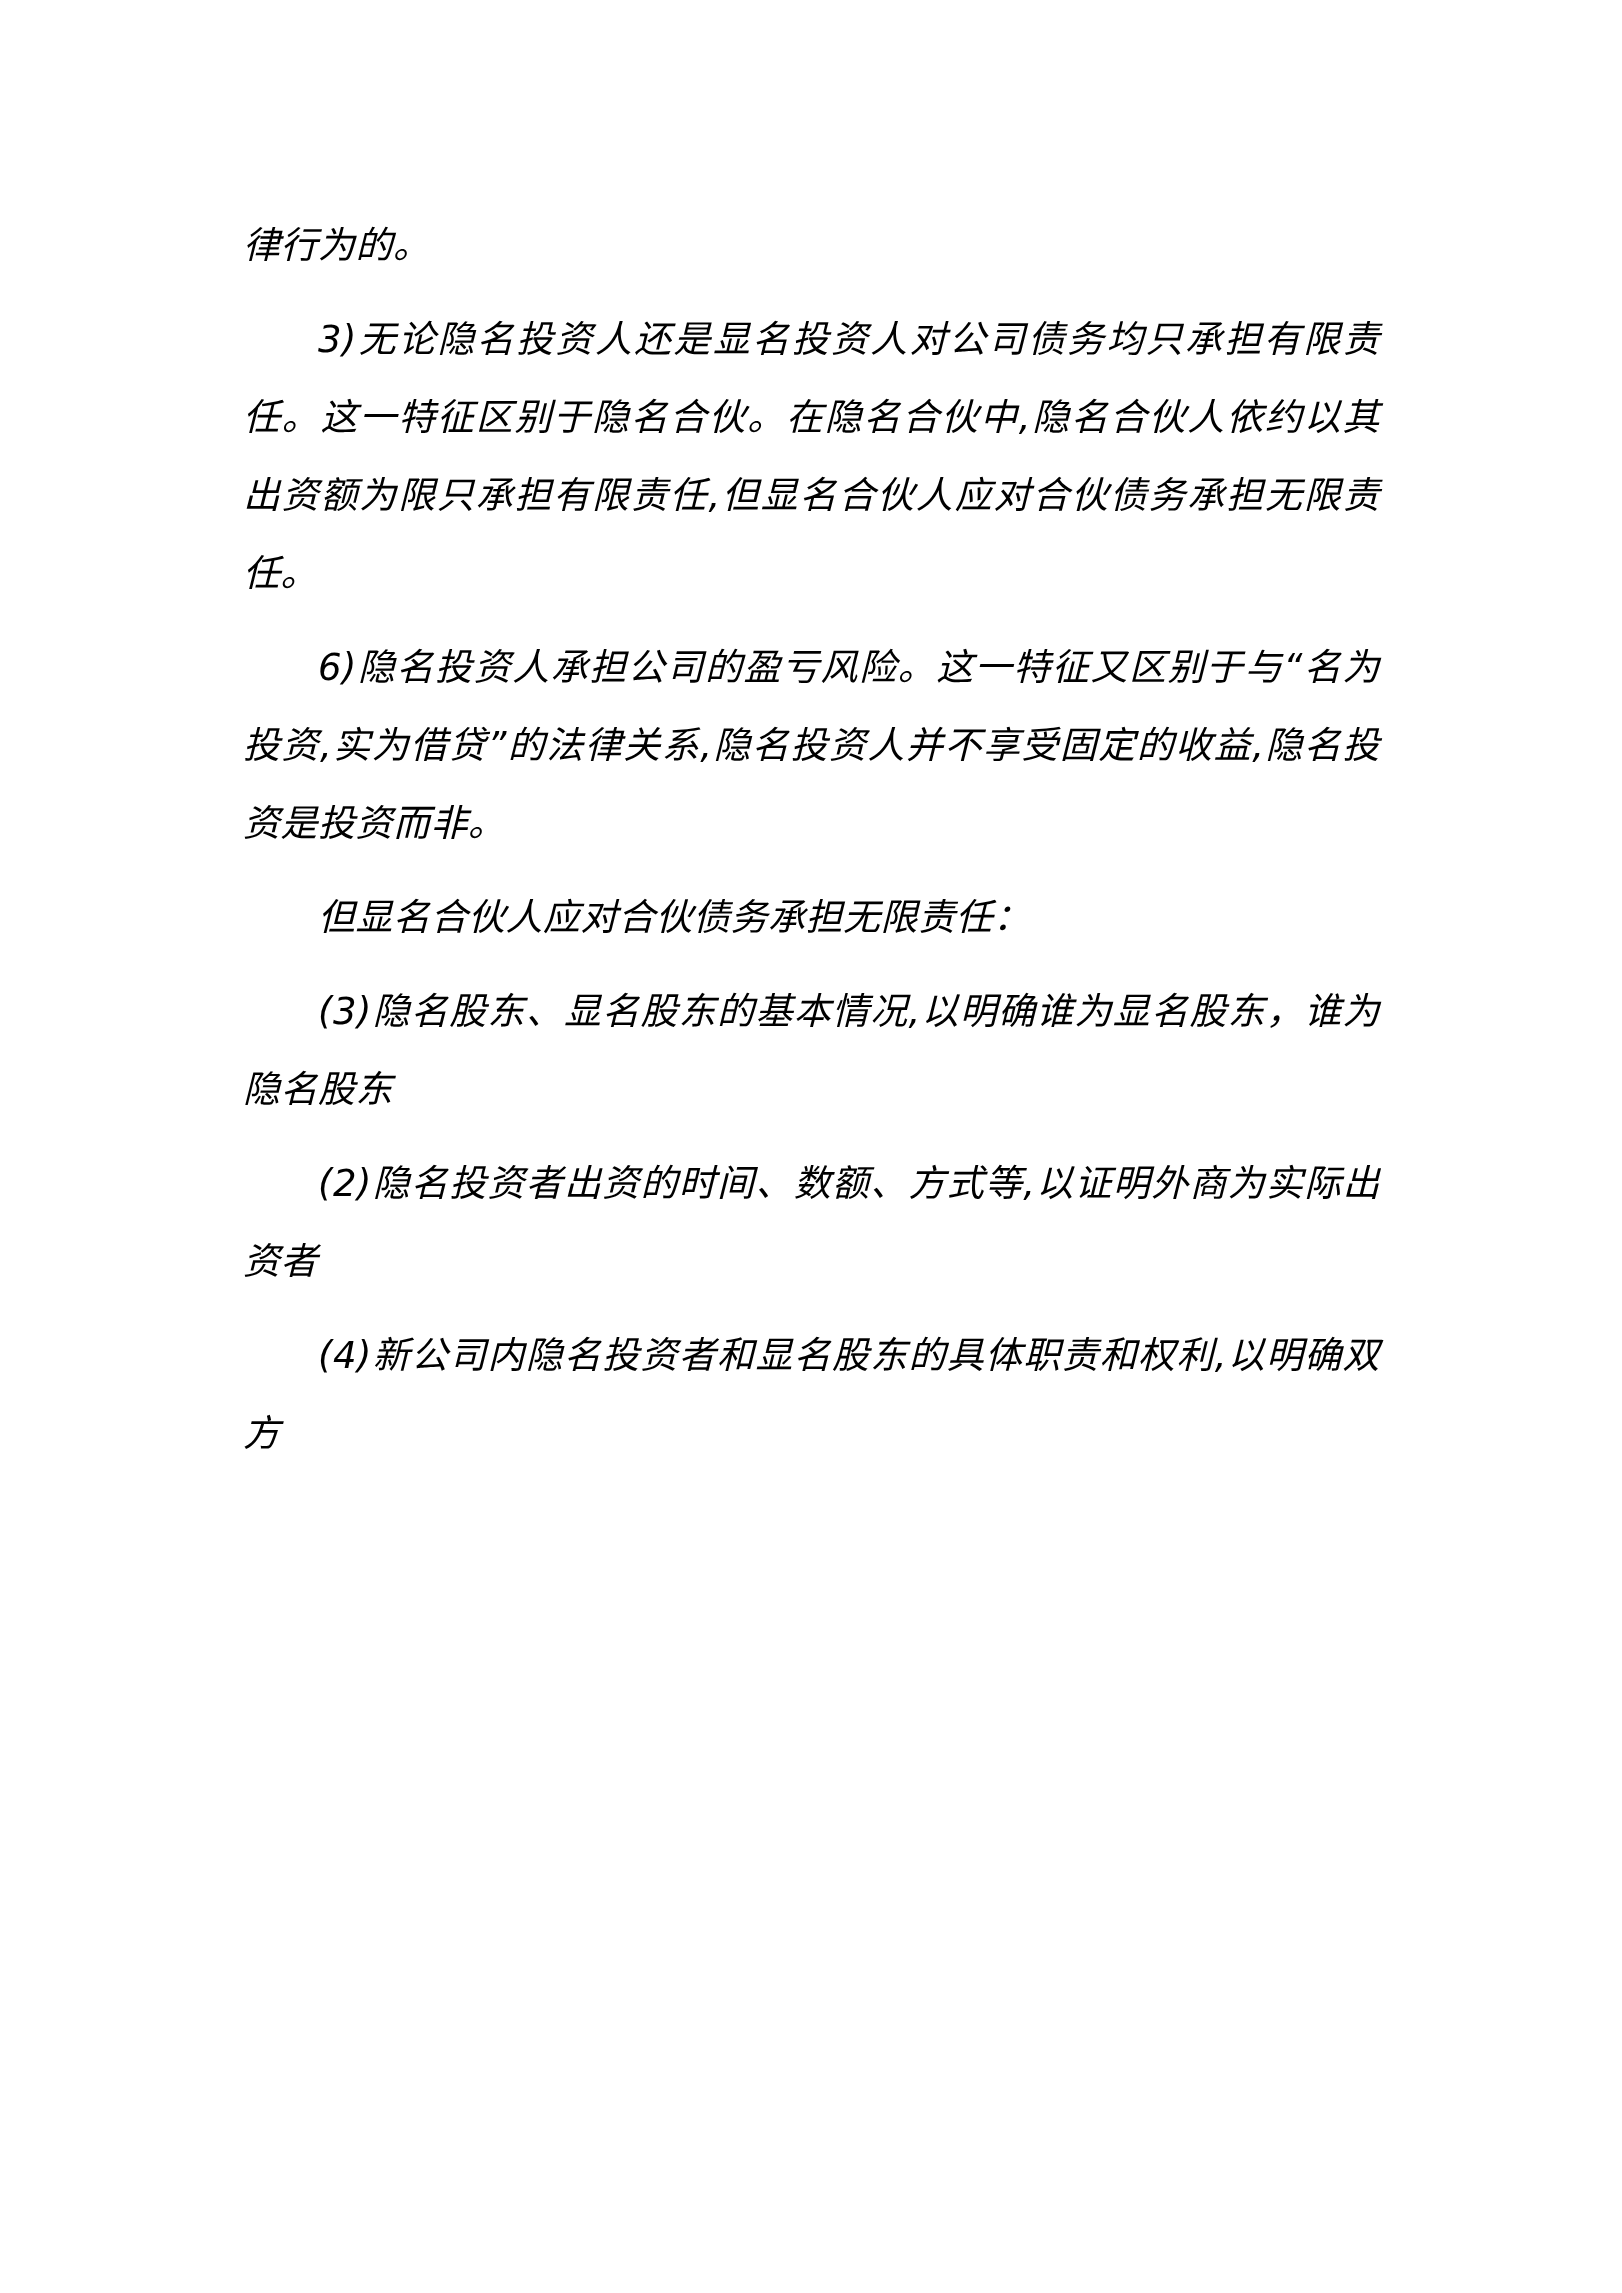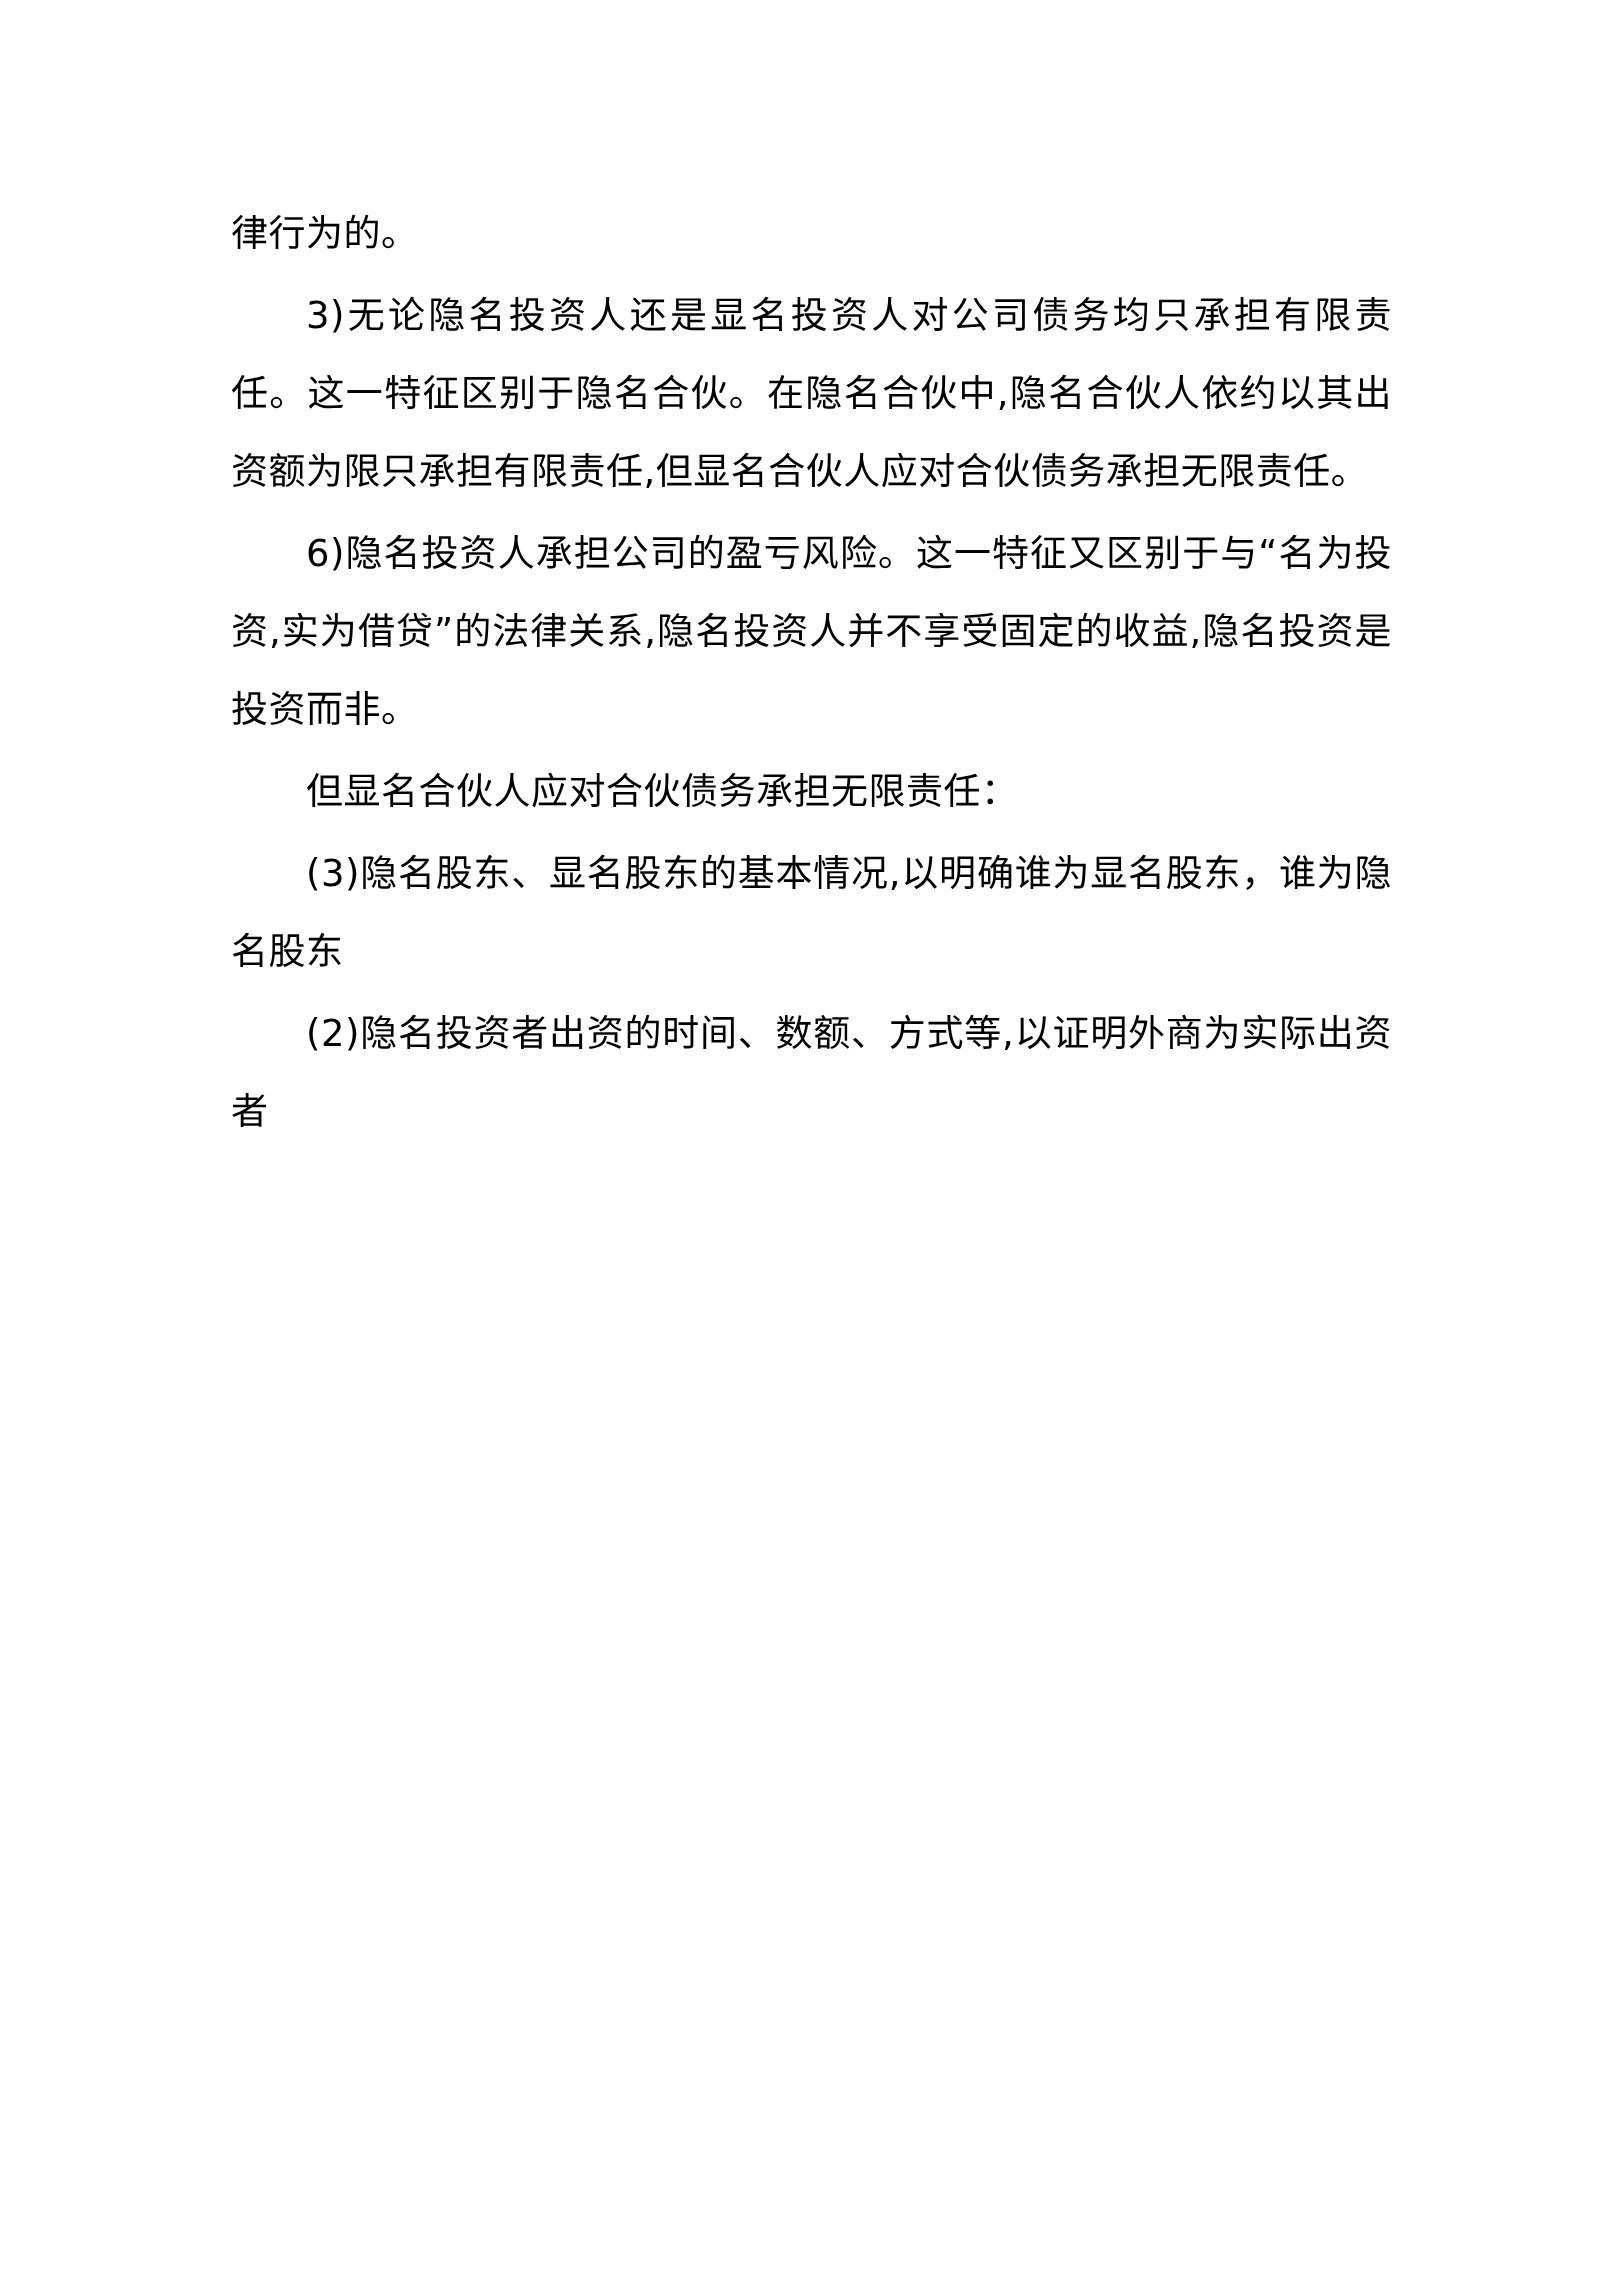--- a/index.html
+++ b/index.html
@@ -24,37 +24,39 @@
     padding: 191px 227px 0 227px;
   }
   .doc-body {
     font-size: 37px;
     line-height: 78px;
     letter-spacing: 0.5px;
     text-align: justify;
     text-justify: inter-ideograph;
   }
   .para {
-    margin: 4px;
+    margin: 16px;
     text-indent: 0;
     white-space: normal;
+    font-style: italic;
   }
   .para.indent {
     text-indent: 75px;
   }
   .para.cont {
     text-indent: 0;
   }
 </style>
 </head>
 <body>
 
 <div class="page">
   <div class="doc-body">
     <p class="para cont">律行为的。</p>
     <p class="para indent">3)无论隐名投资人还是显名投资人对公司债务均只承担有限责任。这一特征区别于隐名合伙。在隐名合伙中,隐名合伙人依约以其出资额为限只承担有限责任,但显名合伙人应对合伙债务承担无限责任。</p>
     <p class="para indent">6)隐名投资人承担公司的盈亏风险。这一特征又区别于与“名为投资,实为借贷”的法律关系,隐名投资人并不享受固定的收益,隐名投资是投资而非。</p>
     <p class="para indent">但显名合伙人应对合伙债务承担无限责任：</p>
     <p class="para indent">(3)隐名股东、显名股东的基本情况,以明确谁为显名股东，谁为隐名股东</p>
     <p class="para indent">(2)隐名投资者出资的时间、数额、方式等,以证明外商为实际出资者</p>
+    <p class="para indent">(4)新公司内隐名投资者和显名股东的具体职责和权利,以明确双方</p>
   </div>
 </div>
 
 
 </body></html>

